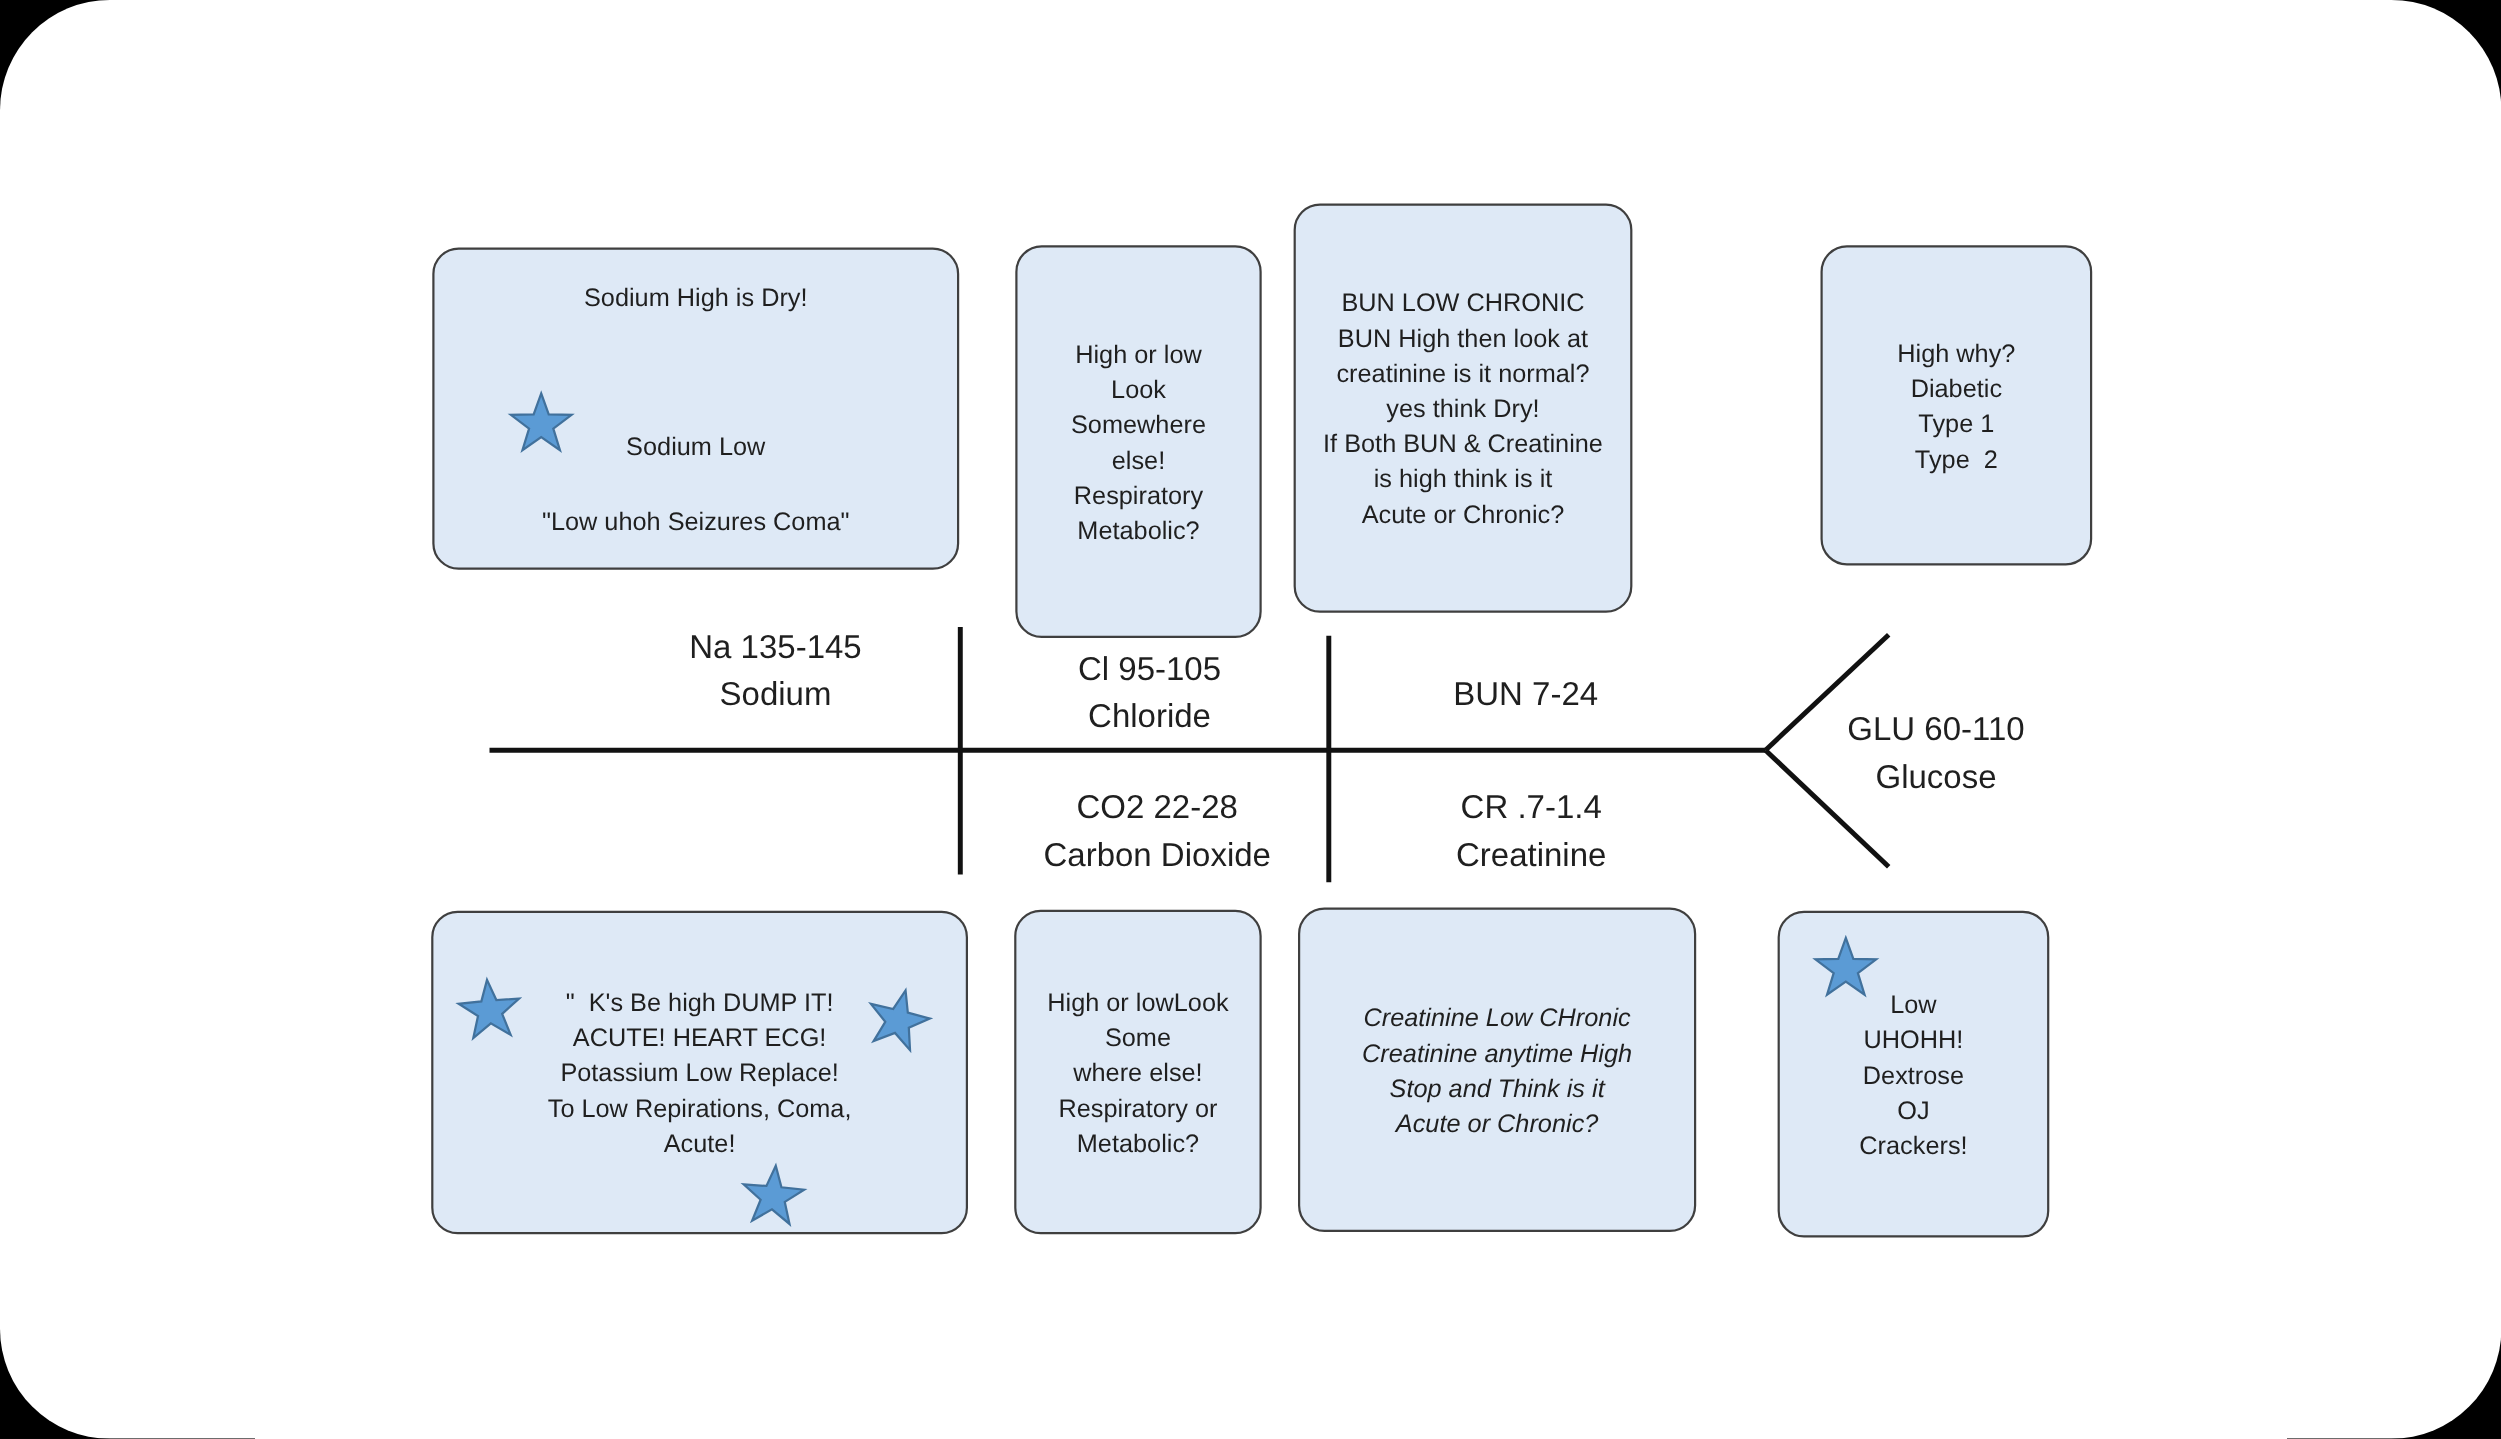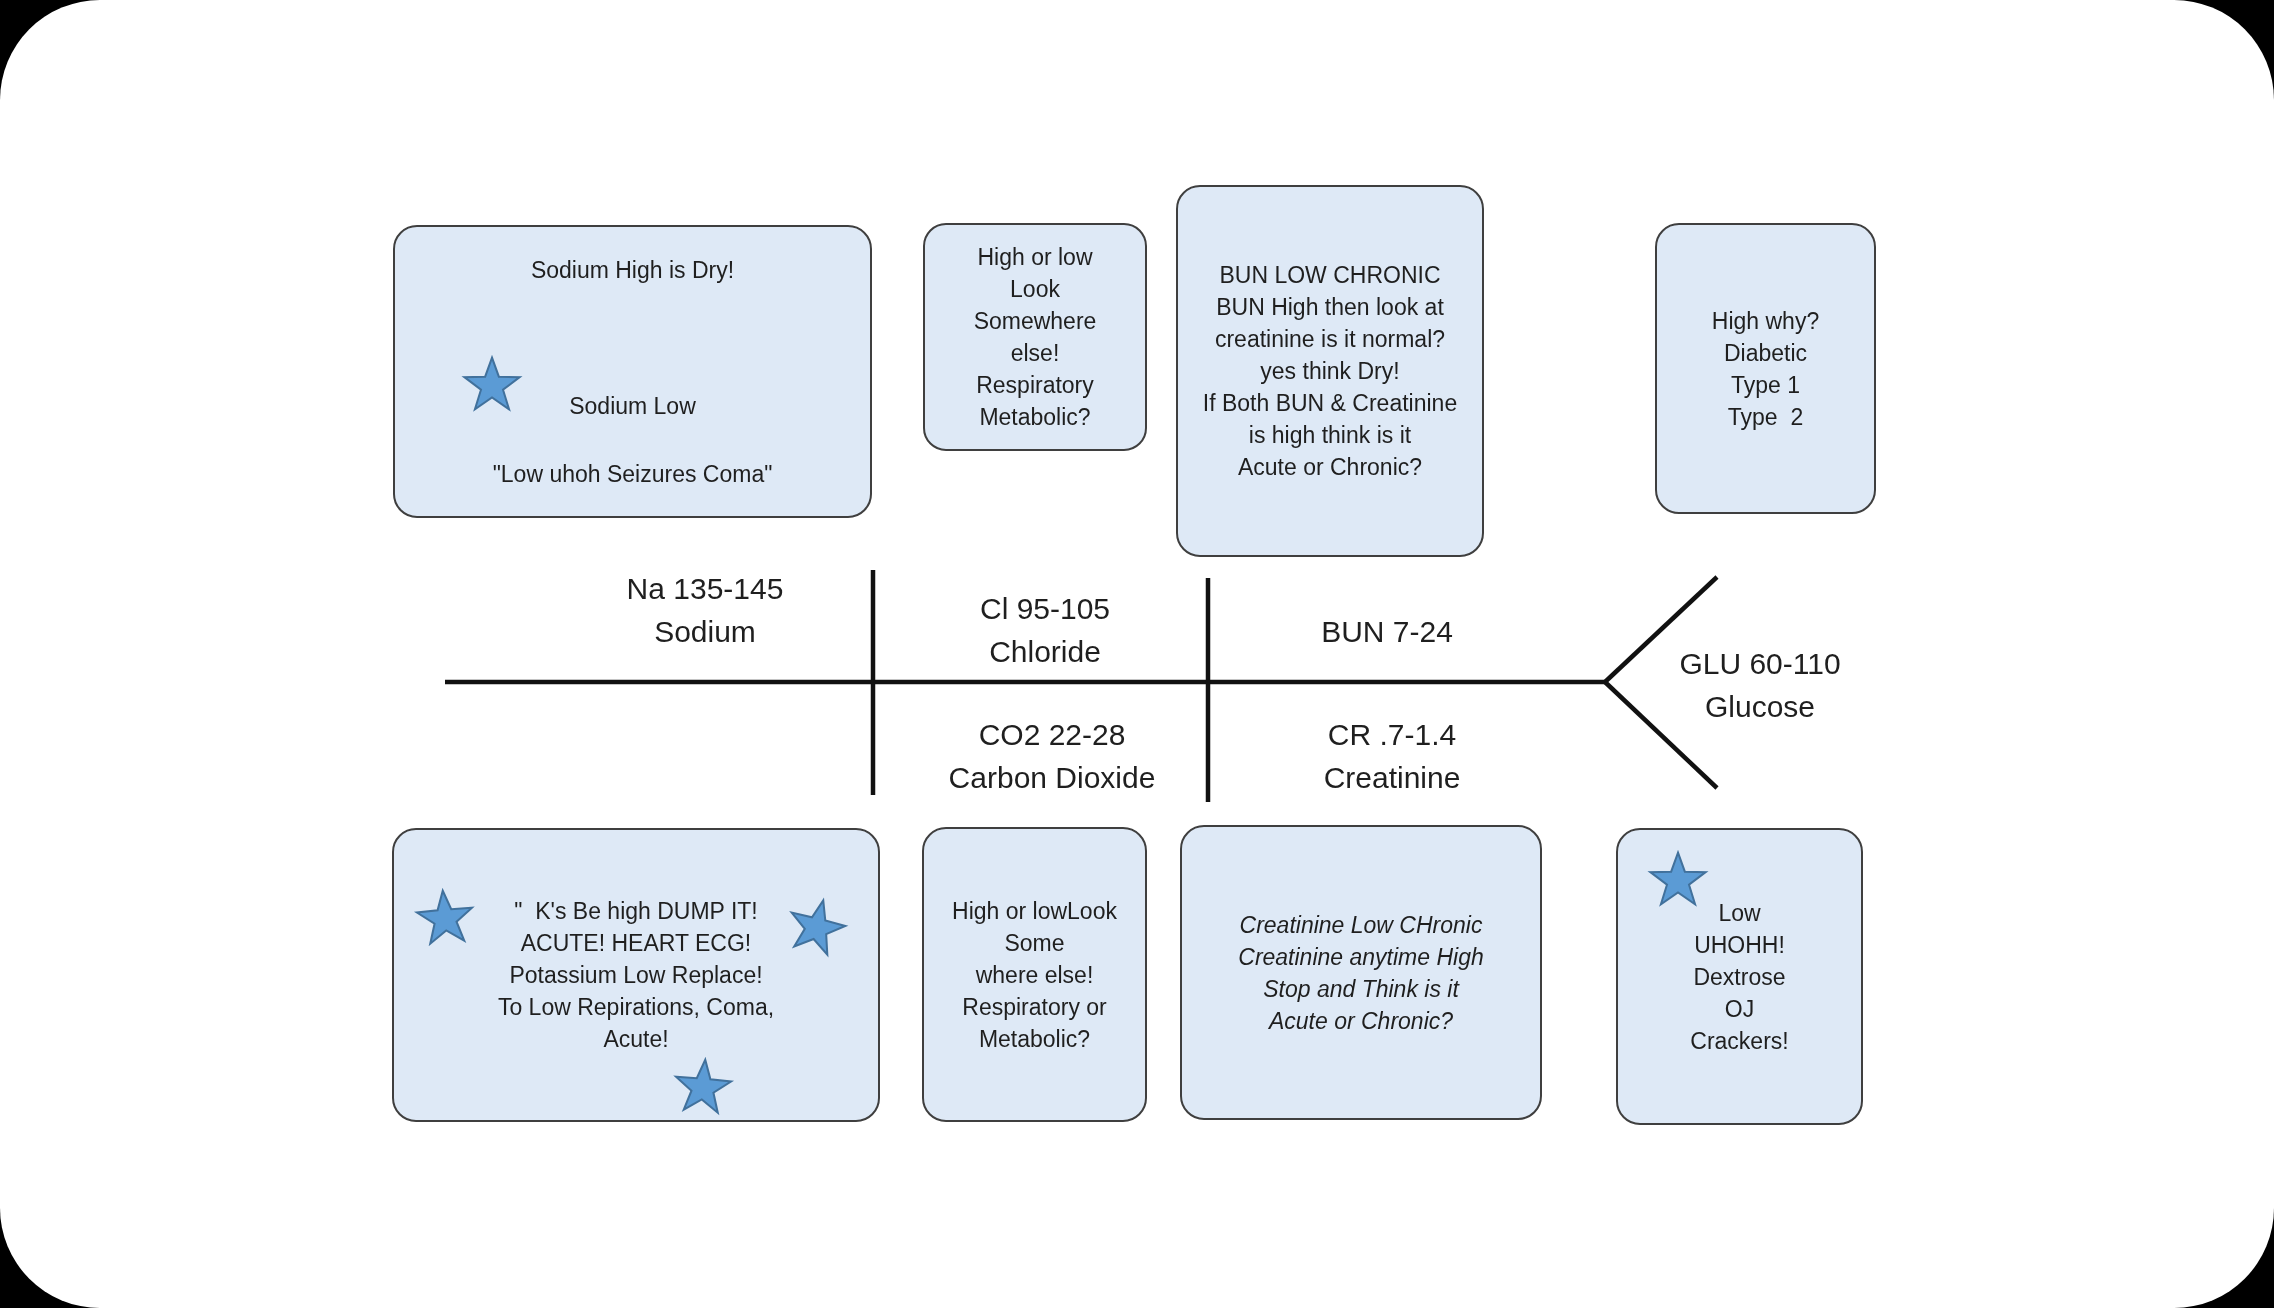--- a/index.html
+++ b/index.html
@@ -30,38 +30,38 @@
     <line class="fishline" x1="1605" y1="682" x2="1717" y2="577"></line>
     <line class="fishline" x1="1605" y1="682" x2="1717" y2="788"></line>
   </svg>
 
   <div class="note" style="left:393px;top:225px;width:479px;height:293px;gap:36px;">
       <div class="tline">Sodium High is Dry!</div>
       <div class="tline"></div>
       <div class="tline">Sodium Low</div>
       <div class="tline">"Low uhoh Seizures Coma"</div>
     </div>
-  <div class="note" style="left:923px;top:223px;width:224px;height:228px;border-radius:23px;">
+  <div class="note" style="left:923px;top:223px;width:224px;height:357px;">
       <div class="tline">High or low</div>
       <div class="tline">Look</div>
       <div class="tline">Somewhere</div>
       <div class="tline">else!</div>
       <div class="tline">Respiratory</div>
       <div class="tline">Metabolic?</div>
     </div>
   <div class="note" style="left:1176px;top:185px;width:308px;height:372px;">
       <div class="tline">BUN LOW CHRONIC</div>
       <div class="tline">BUN High then look at</div>
       <div class="tline">creatinine is it normal?</div>
       <div class="tline">yes think Dry!</div>
       <div class="tline">If Both BUN &amp; Creatinine</div>
       <div class="tline">is high think is it</div>
       <div class="tline">Acute or Chronic?</div>
     </div>
-  <div class="note" style="left:1655px;top:223px;width:221px;height:291px;">
+  <div class="note" style="left:1655px;top:223px;width:247px;height:291px;">
       <div class="tline">High why?</div>
       <div class="tline">Diabetic</div>
       <div class="tline">Type 1</div>
       <div class="tline">Type  2</div>
     </div>
 
   <div class="note" style="left:392px;top:828px;width:488px;height:294px;">
       <div class="tline">"  K's Be high DUMP IT!</div>
       <div class="tline">ACUTE! HEART ECG!</div>
       <div class="tline">Potassium Low Replace!</div>

